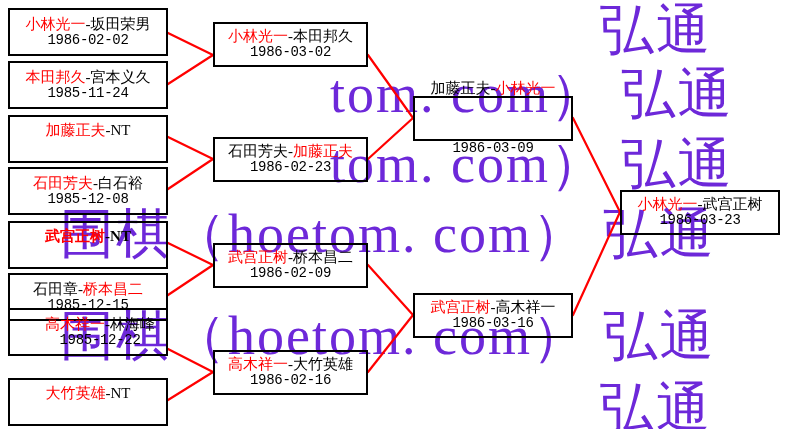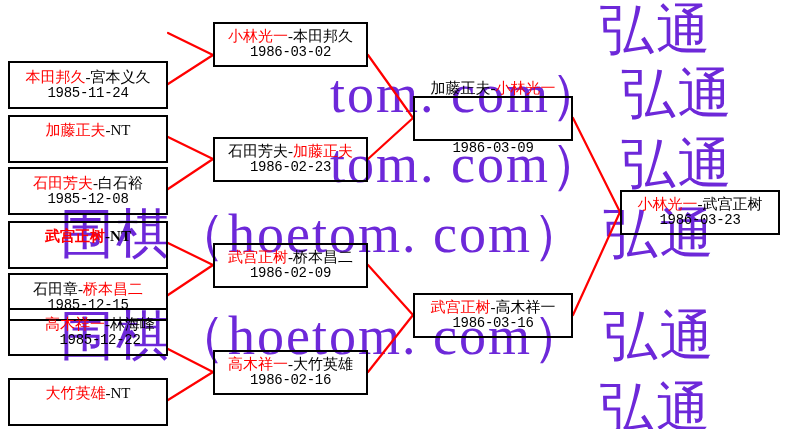--- a/index.html
+++ b/index.html
@@ -108,20 +108,26 @@
       <path d="M368,55 L413,118"></path>
       <path d="M368,159 L413,118"></path>
       <path d="M368,265 L413,315"></path>
       <path d="M368,372 L413,315"></path>
 
       <path d="M573,118 L620,212"></path>
       <path d="M573,315 L620,212"></path>
     </g>
   </svg>
 
+  <div class="match r1" style="top:8px;">
+    <div class="players">
+      <span class="p-win">小林光一</span><span class="p-sep">-</span><span class="p-lose">坂田荣男</span>
+    </div>
+    <div class="date">1986-02-02</div>
+  </div>
 
   <div class="match r1" style="top:61px;">
     <div class="players">
       <span class="p-win">本田邦久</span><span class="p-sep">-</span><span class="p-lose">宮本义久</span>
     </div>
     <div class="date">1985-11-24</div>
   </div>
 
   <div class="match r1 nt-box" style="top:115px;">
     <div class="players">

